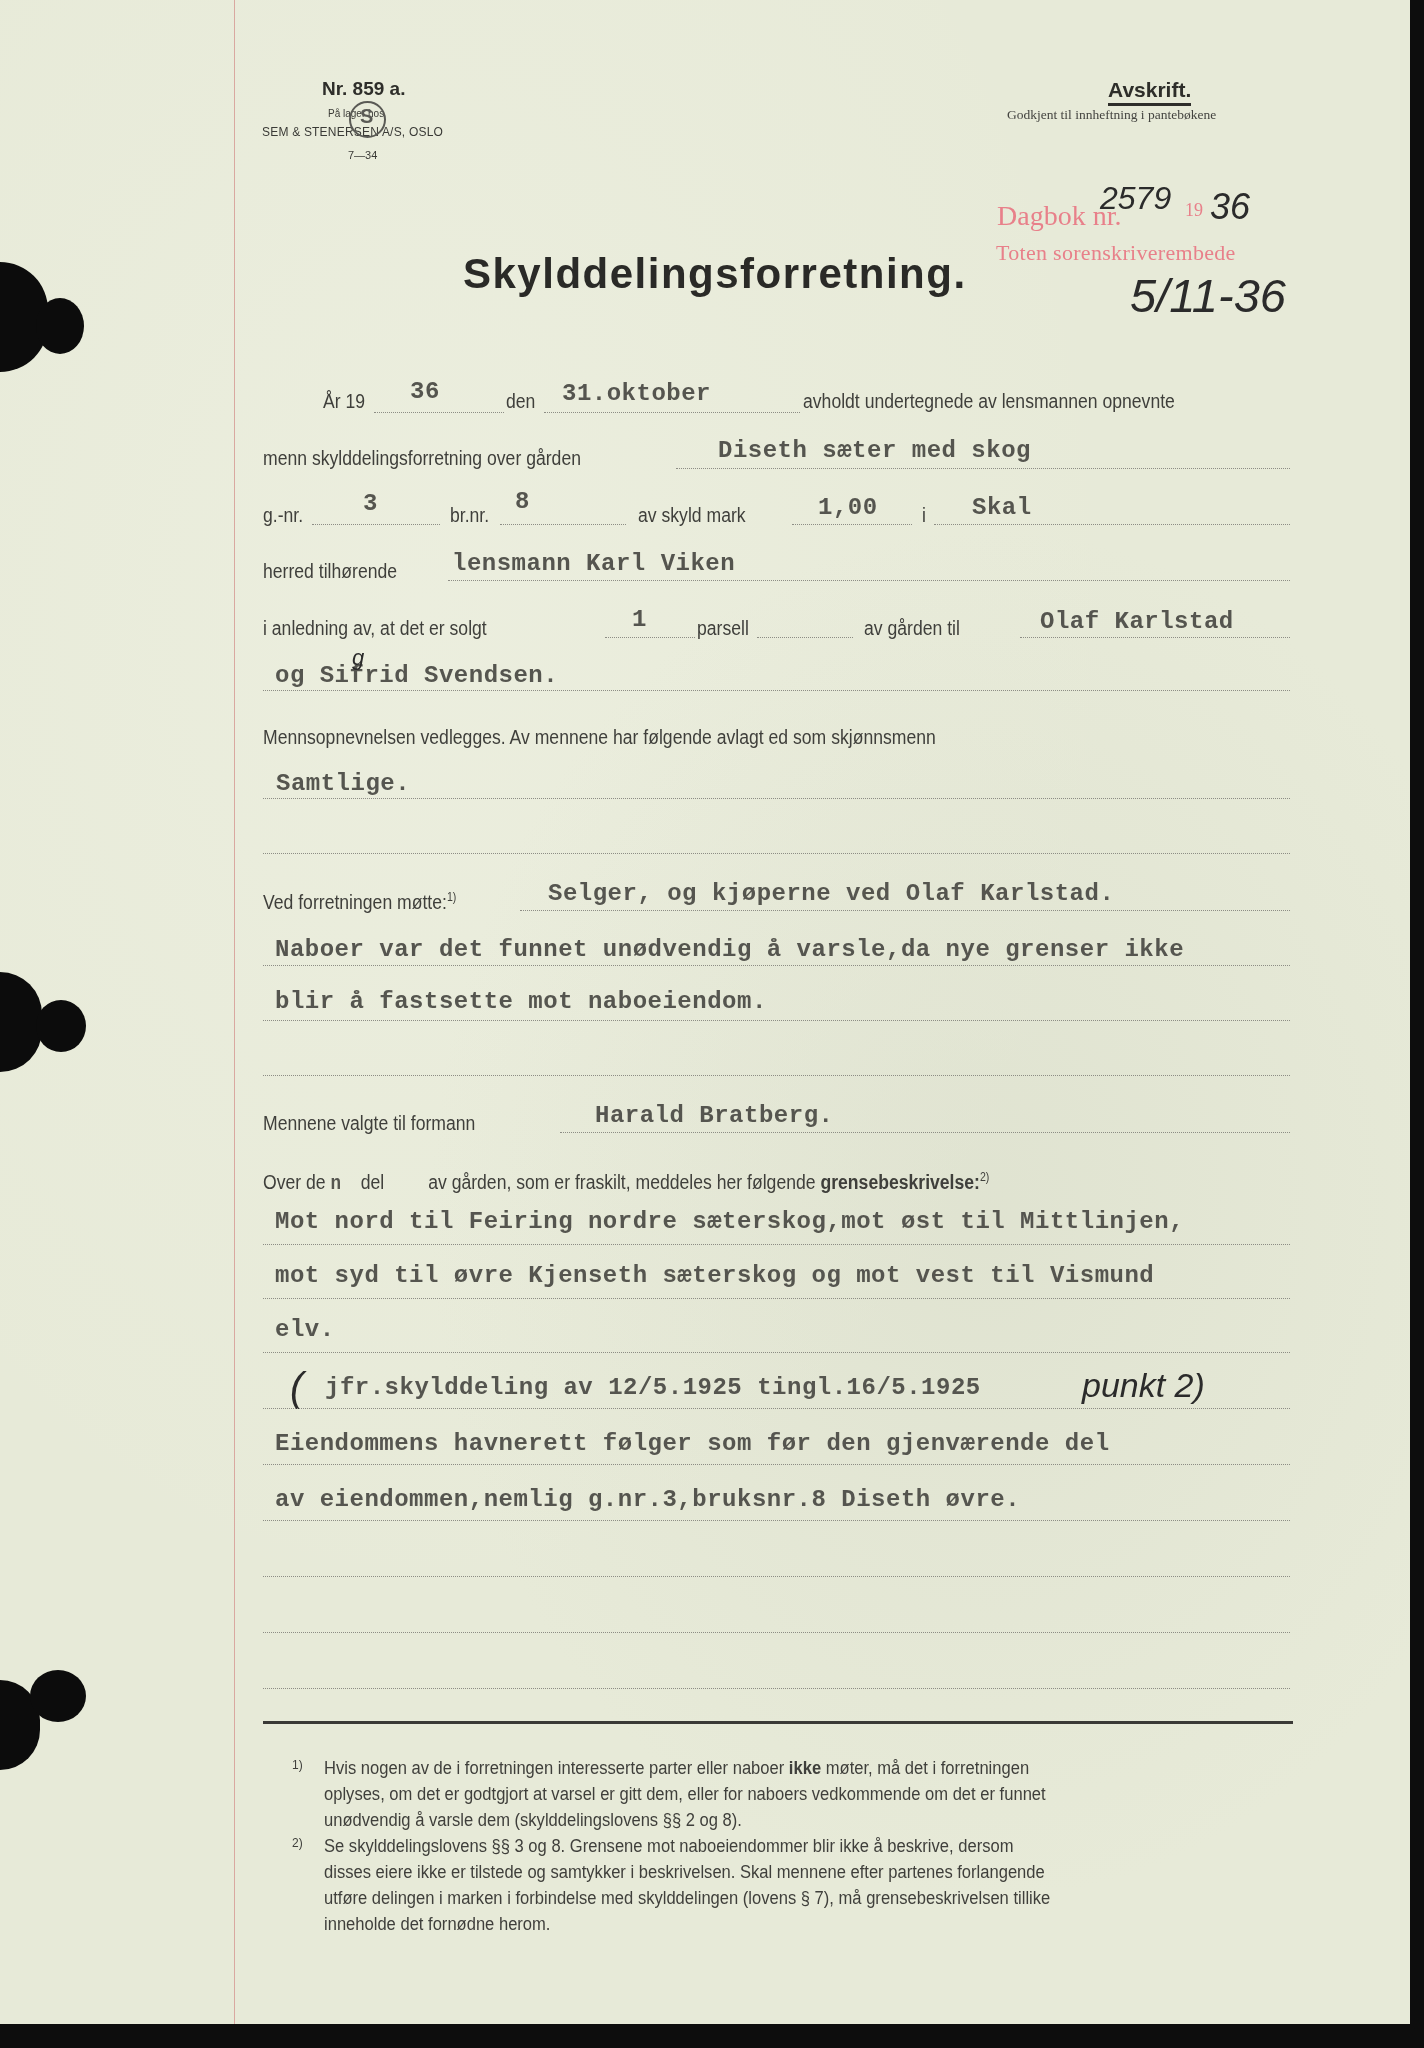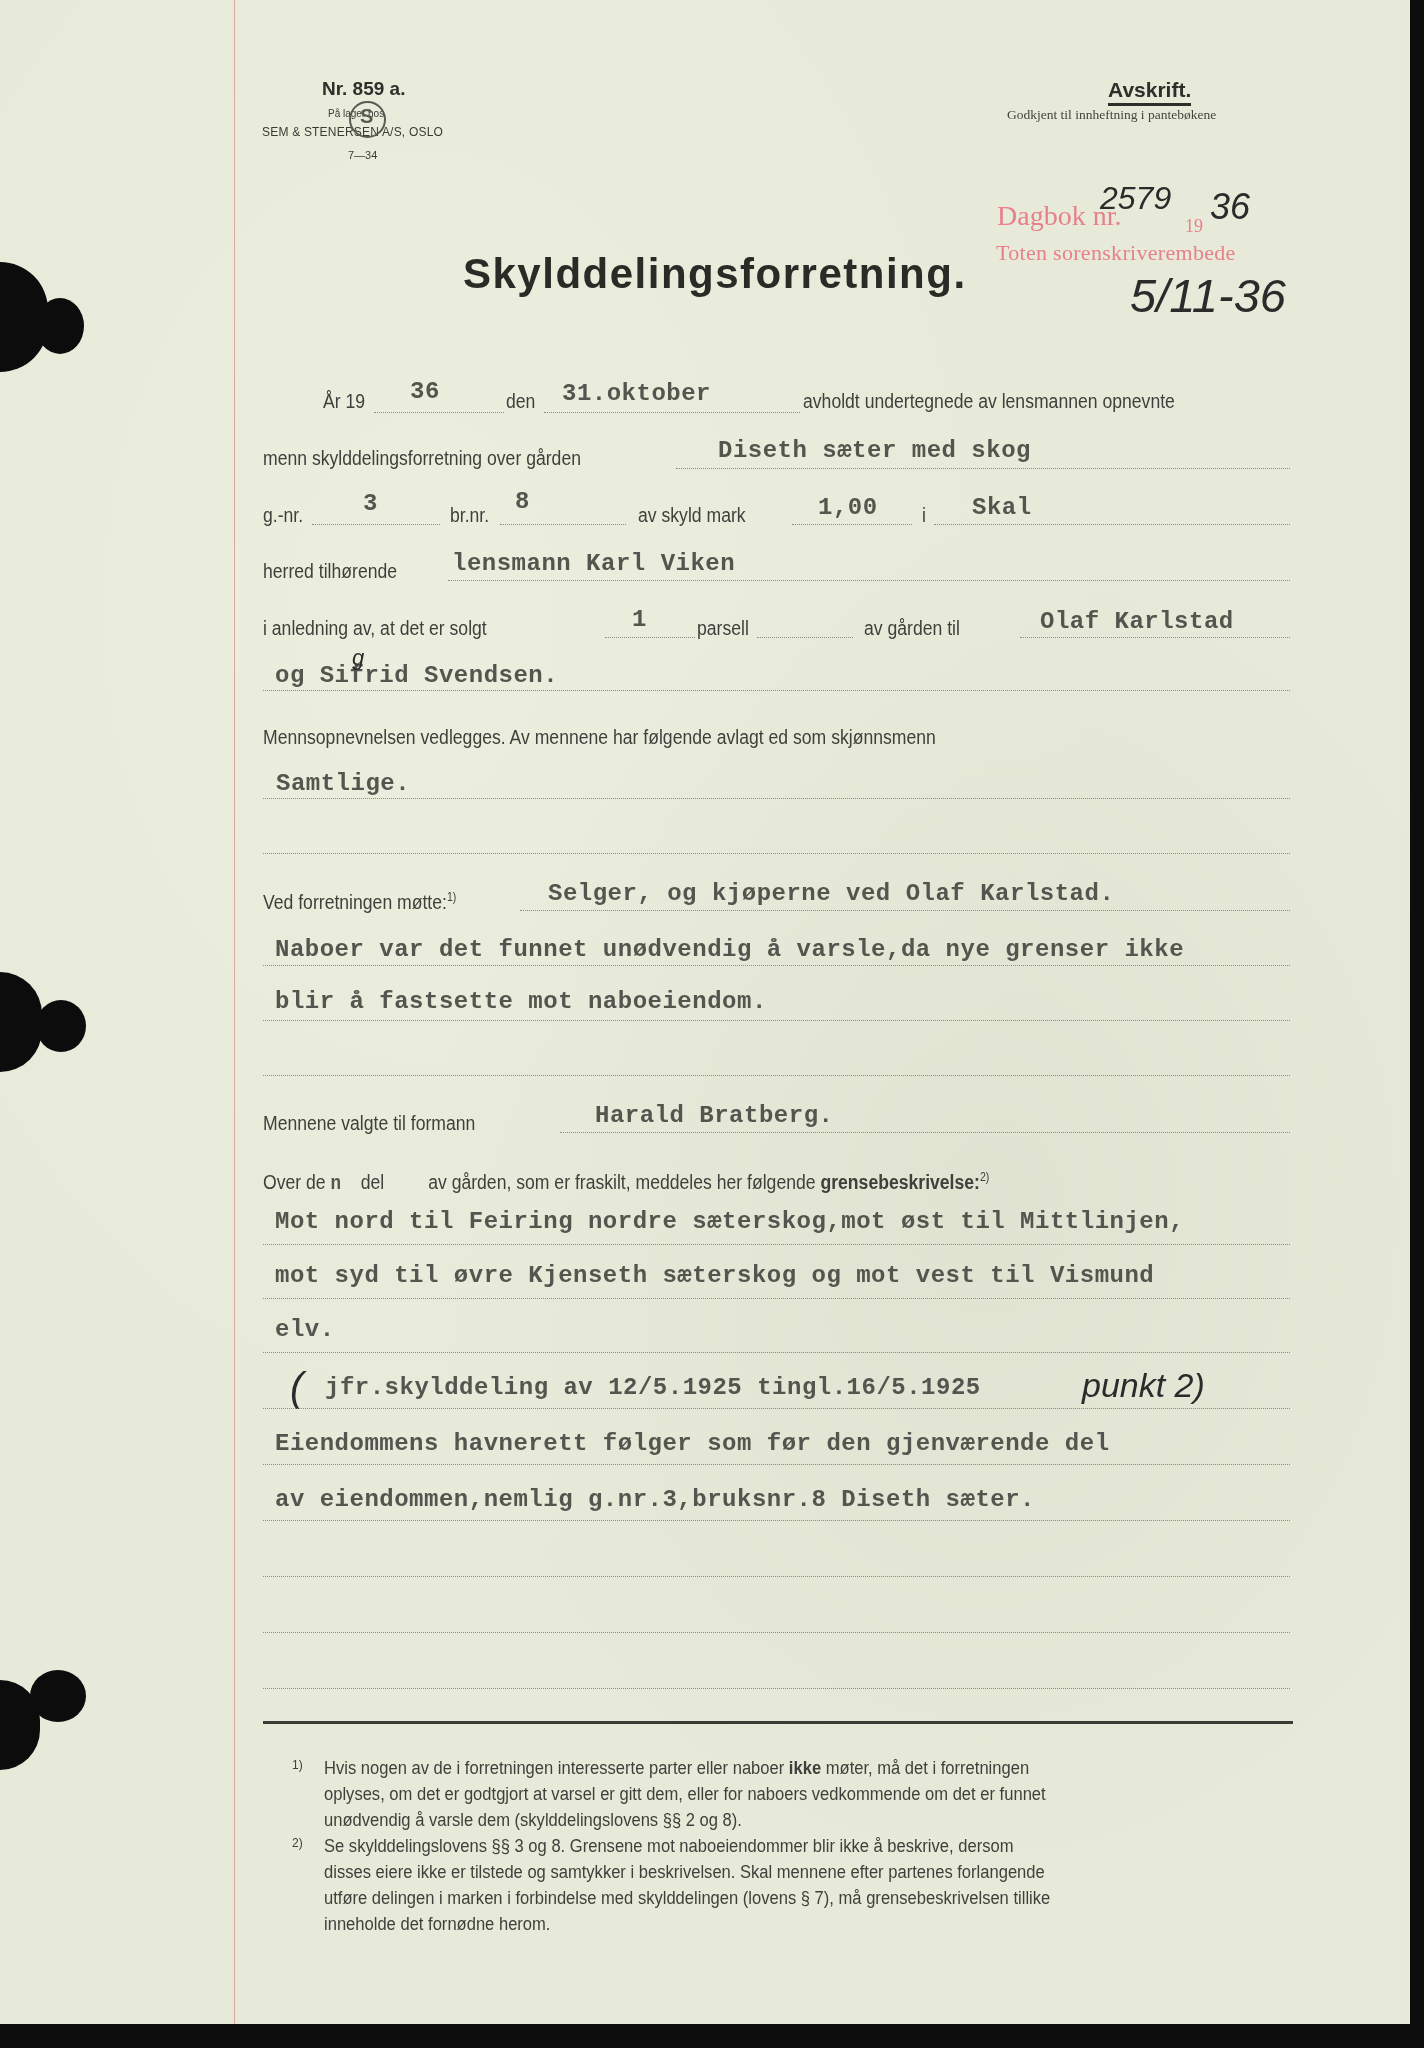--- a/index.html
+++ b/index.html
@@ -39,21 +39,21 @@
     }
 
     .avskrift {
       left: 1108px; top: 78px; font-size: 21px; font-weight: bold; color: #2e2e2a;
       border-bottom: 3px solid #2e2e2a; padding-bottom: 1px;
     }
     .godkjent { left: 1007px; top: 107px; font-family: "Liberation Serif", serif; font-size: 13.5px; color: #444440; }
 
     .stamp { color: #e8808a; font-family: "Liberation Serif", serif; }
     .stamp-dagbok { left: 997px; top: 200px; font-size: 28px; }
-    .stamp-year { left: 1185px; top: 216px; font-size: 18px; }
+    .stamp-year { left: 1185px; top: 200px; font-size: 18px; }
     .stamp-office { left: 996px; top: 240px; font-size: 22px; letter-spacing: 0.3px; }
     .hand { font-family: Liberation Sans, sans-serif; font-style: italic; color: #2b2b2b; }
     .hand-dagbok-nr { left: 1100px; top: 180px; font-size: 32px; }
     .hand-dagbok-yr { left: 1210px; top: 186px; font-size: 36px; }
     .hand-date { left: 1130px; top: 268px; font-size: 47px; }
 
     .title {
       left: 463px; top: 250px; font-family: Liberation Sans, sans-serif; font-weight: bold;
       font-size: 42px; color: #2a2a27; letter-spacing: 1.5px;
     }
@@ -181,21 +181,21 @@
   <div class="abs typed" style="left:275px;top:1316px;">elv.</div>
   <div class="dots" style="left:263px;top:1352px;width:1027px;"></div>
 
   <div class="abs hand" style="left:290px;top:1365px;font-size:40px;">(</div>
   <div class="abs typed" style="left:325px;top:1374px;">jfr.skylddeling av 12/5.1925 tingl.16/5.1925</div>
   <div class="abs hand" style="left:1082px;top:1366px;font-size:34px;">punkt 2)</div>
   <div class="dots" style="left:263px;top:1408px;width:1027px;"></div>
 
   <div class="abs typed" style="left:275px;top:1430px;">Eiendommens havnerett følger som før den gjenværende del</div>
   <div class="dots" style="left:263px;top:1464px;width:1027px;"></div>
-  <div class="abs typed" style="left:275px;top:1486px;">av eiendommen,nemlig g.nr.3,bruksnr.8 Diseth sæter.</div>
+  <div class="abs typed" style="left:275px;top:1486px;">av eiendommen,nemlig g.nr.3,bruksnr.8 Diseth øvre.</div>
   <div class="dots" style="left:263px;top:1520px;width:1027px;"></div>
 
   <div class="dots" style="left:263px;top:1576px;width:1027px;"></div>
   <div class="dots" style="left:263px;top:1632px;width:1027px;"></div>
   <div class="dots" style="left:263px;top:1688px;width:1027px;"></div>
   <div class="thick"></div>
 
   <div class="abs" style="left:292px;top:1758px;font-size:12px;color:#3f3f3b;">1)</div>
   <div class="fn-line" style="top:1758px;">
     <span>Hvis nogen av de i forretningen interesserte parter eller naboer </span><b class="bold">ikke</b><span> møter, må det i forretningen</span>

